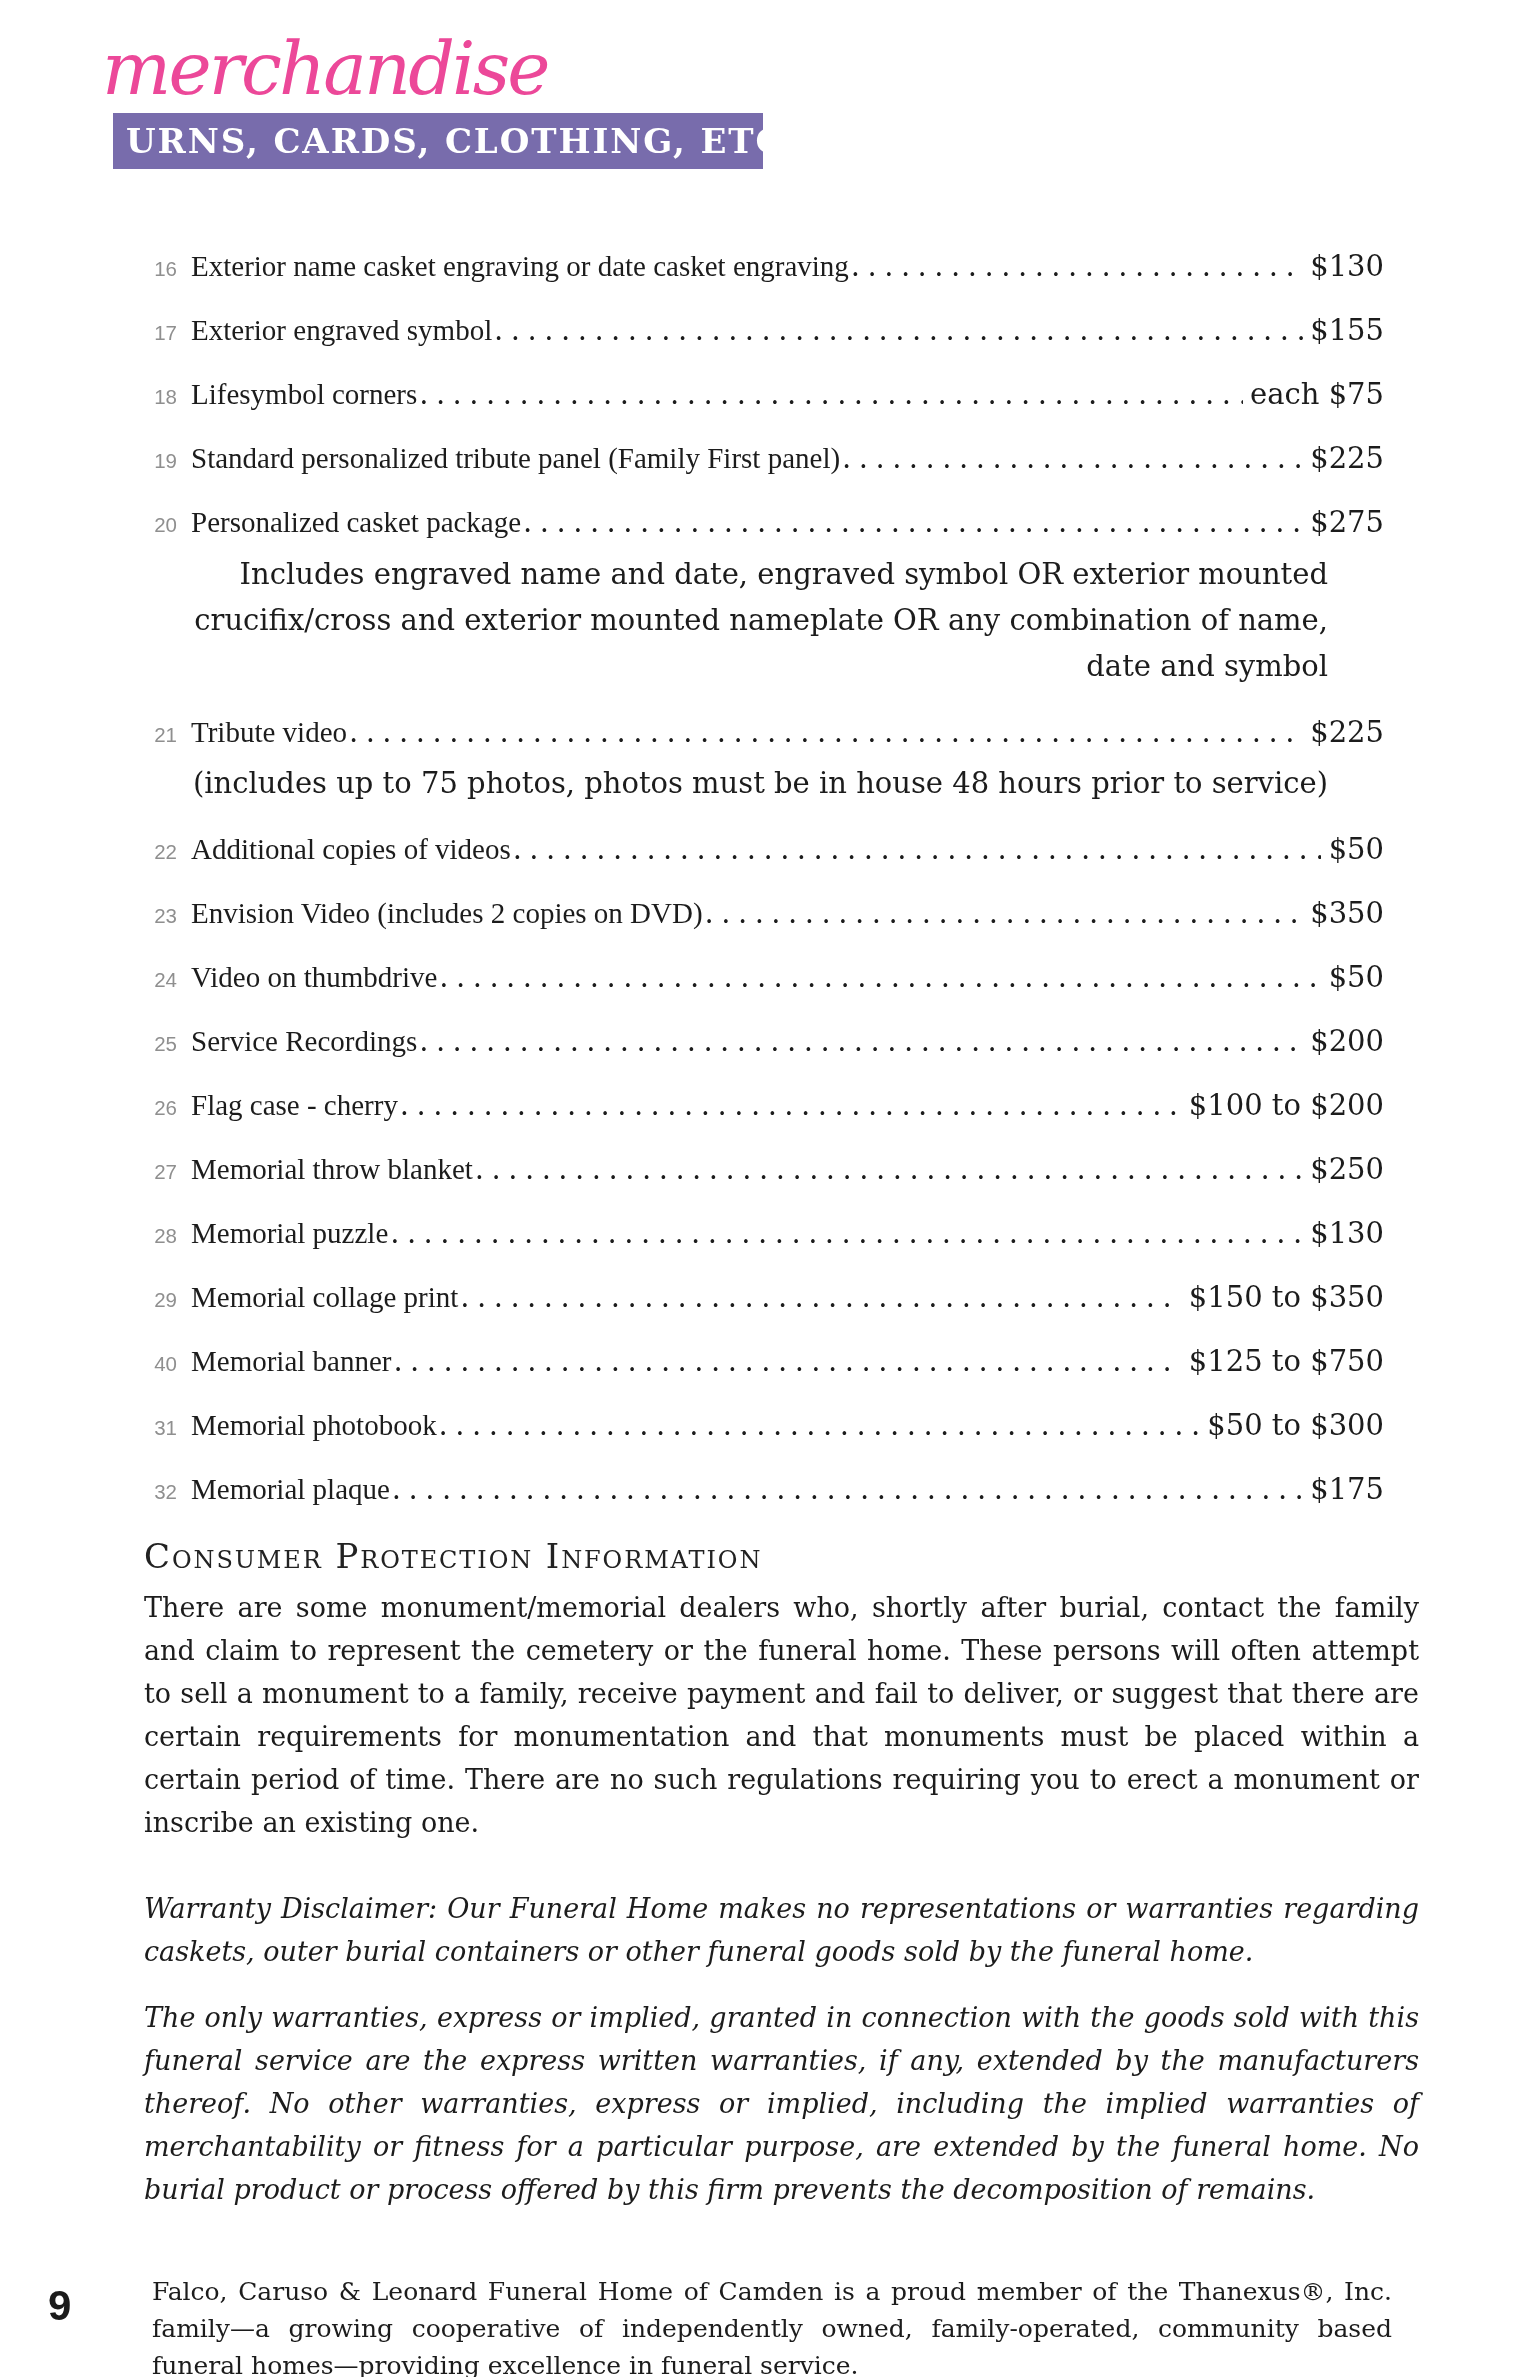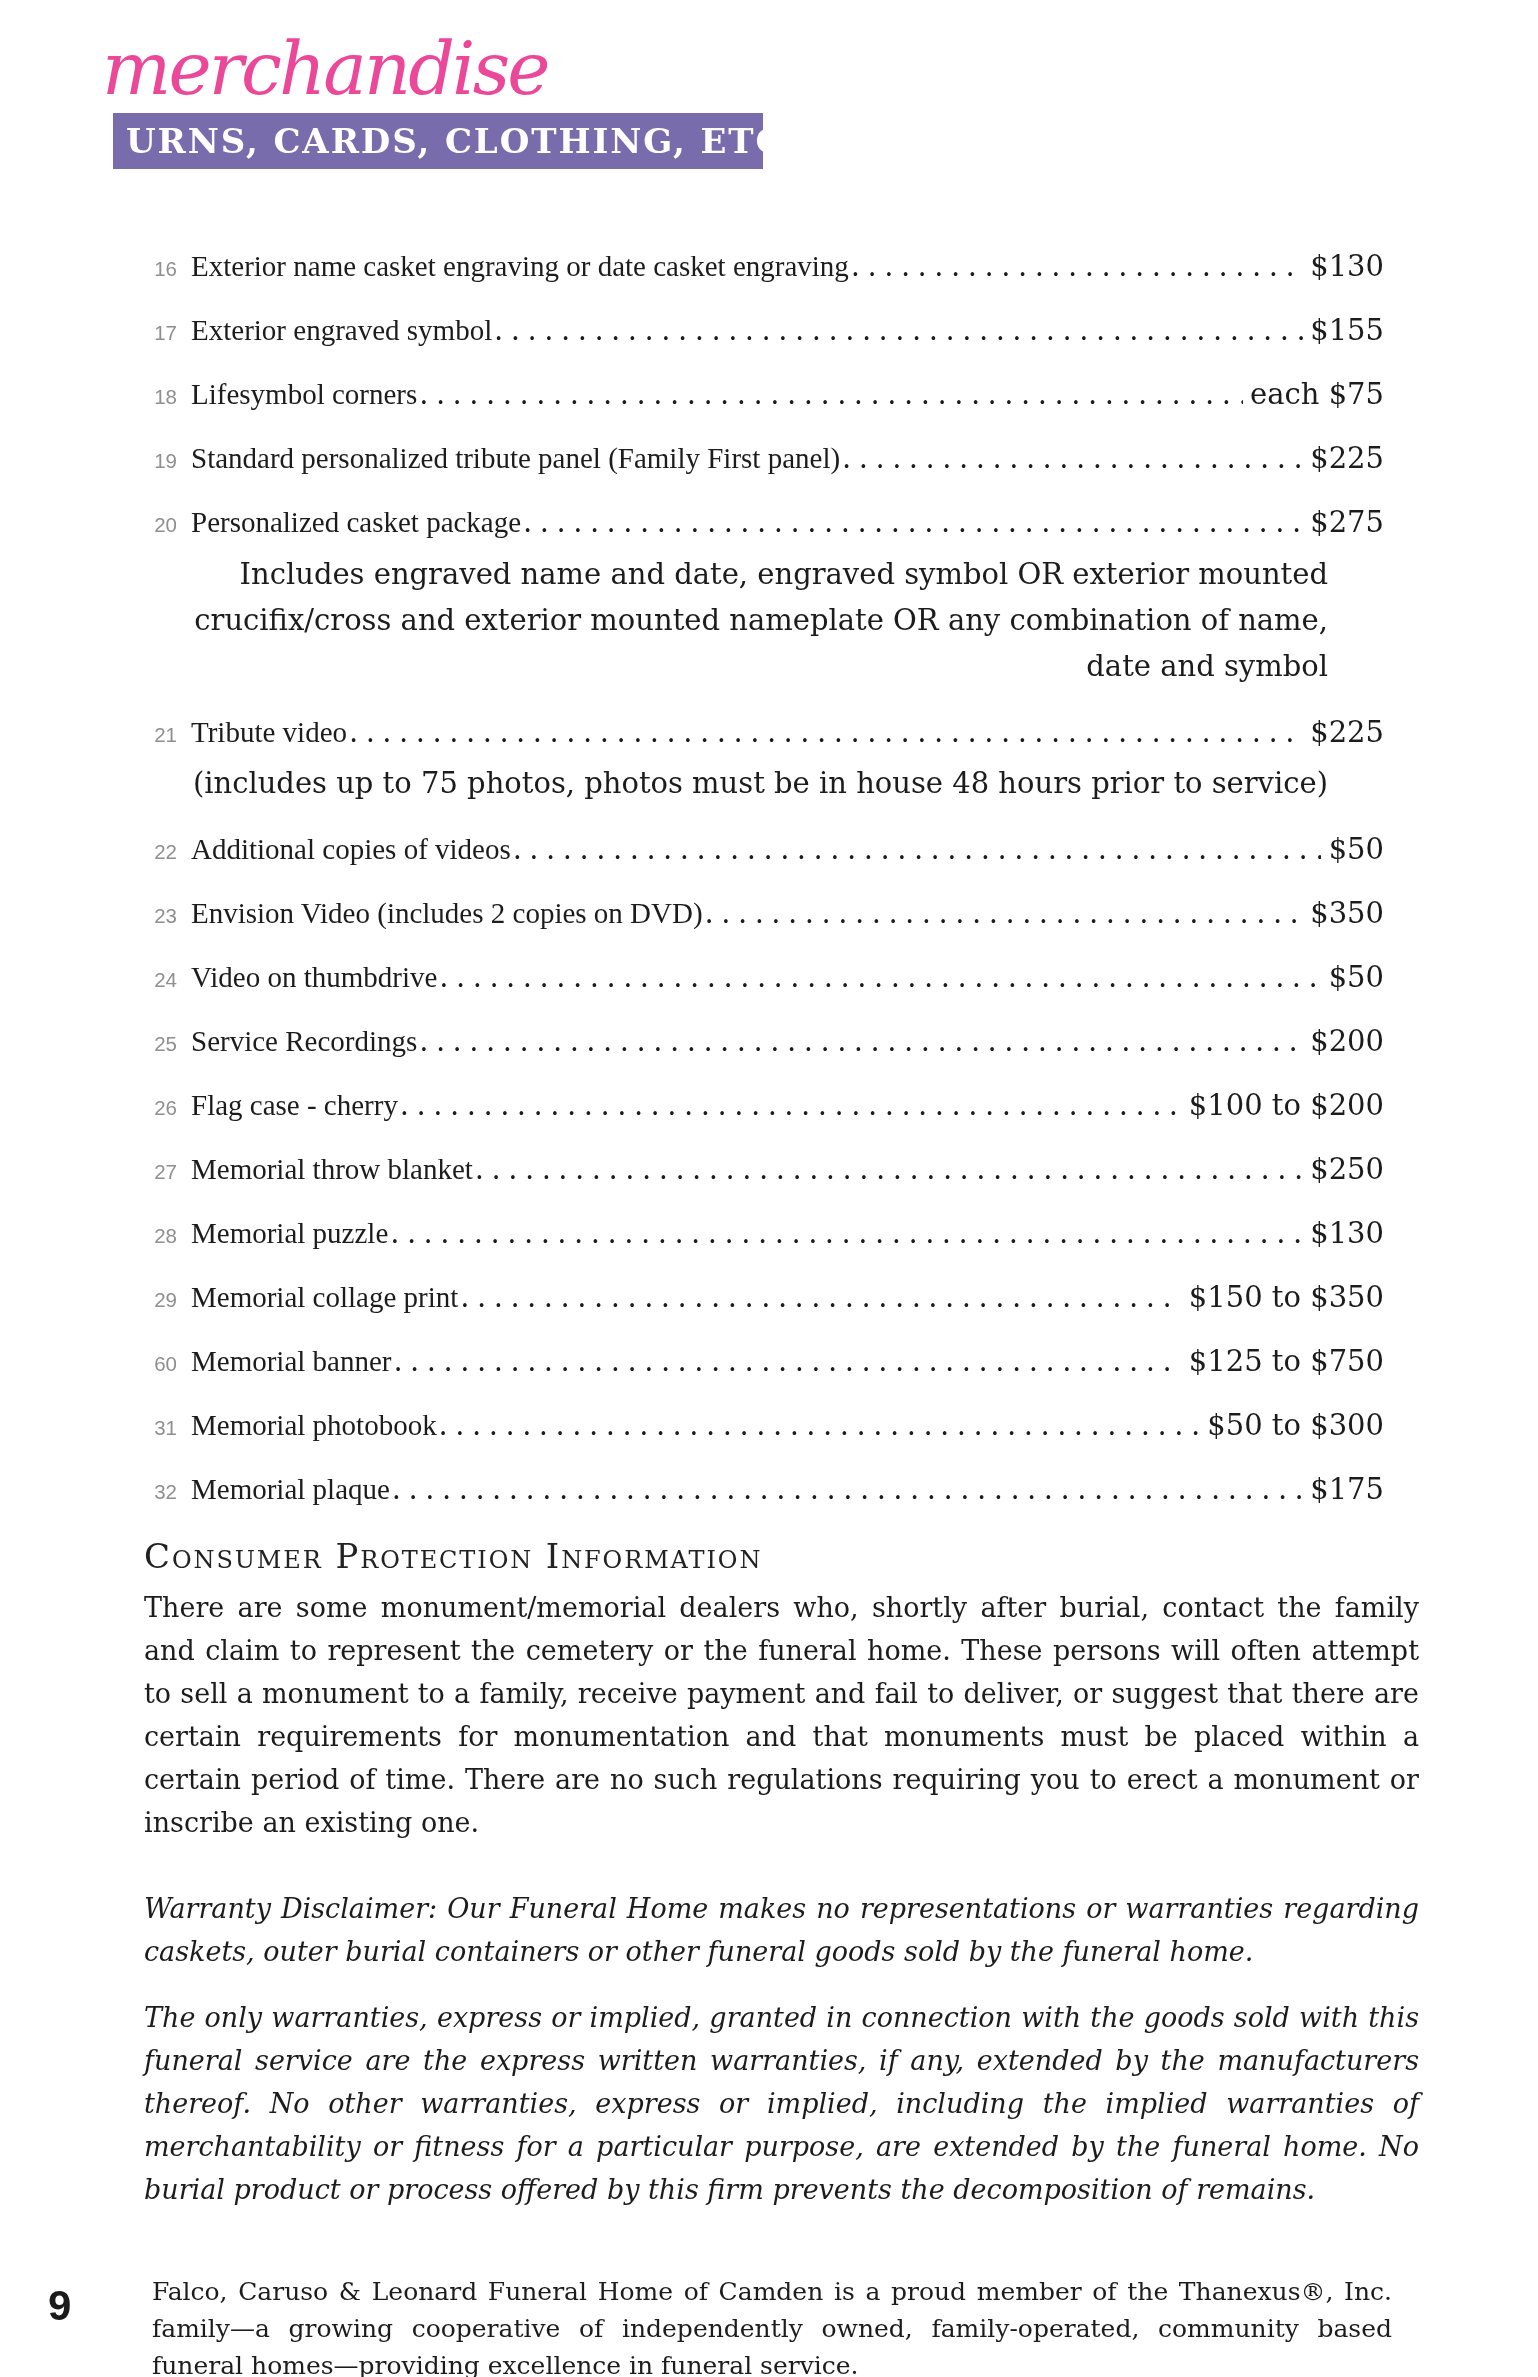--- a/index.html
+++ b/index.html
@@ -285,21 +285,21 @@
           <span class="num">29</span>
           <span class="label">Memorial collage print</span>
           <span class="leader"></span>
           <span class="price">$150 to $350</span>
         </div>
 
       </li>
 
       <li>
         <div class="row">
-          <span class="num">60</span>
+          <span class="num">40</span>
           <span class="label">Memorial banner</span>
           <span class="leader"></span>
           <span class="price">$125 to $750</span>
         </div>
 
       </li>
 
       <li>
         <div class="row">
           <span class="num">31</span>

